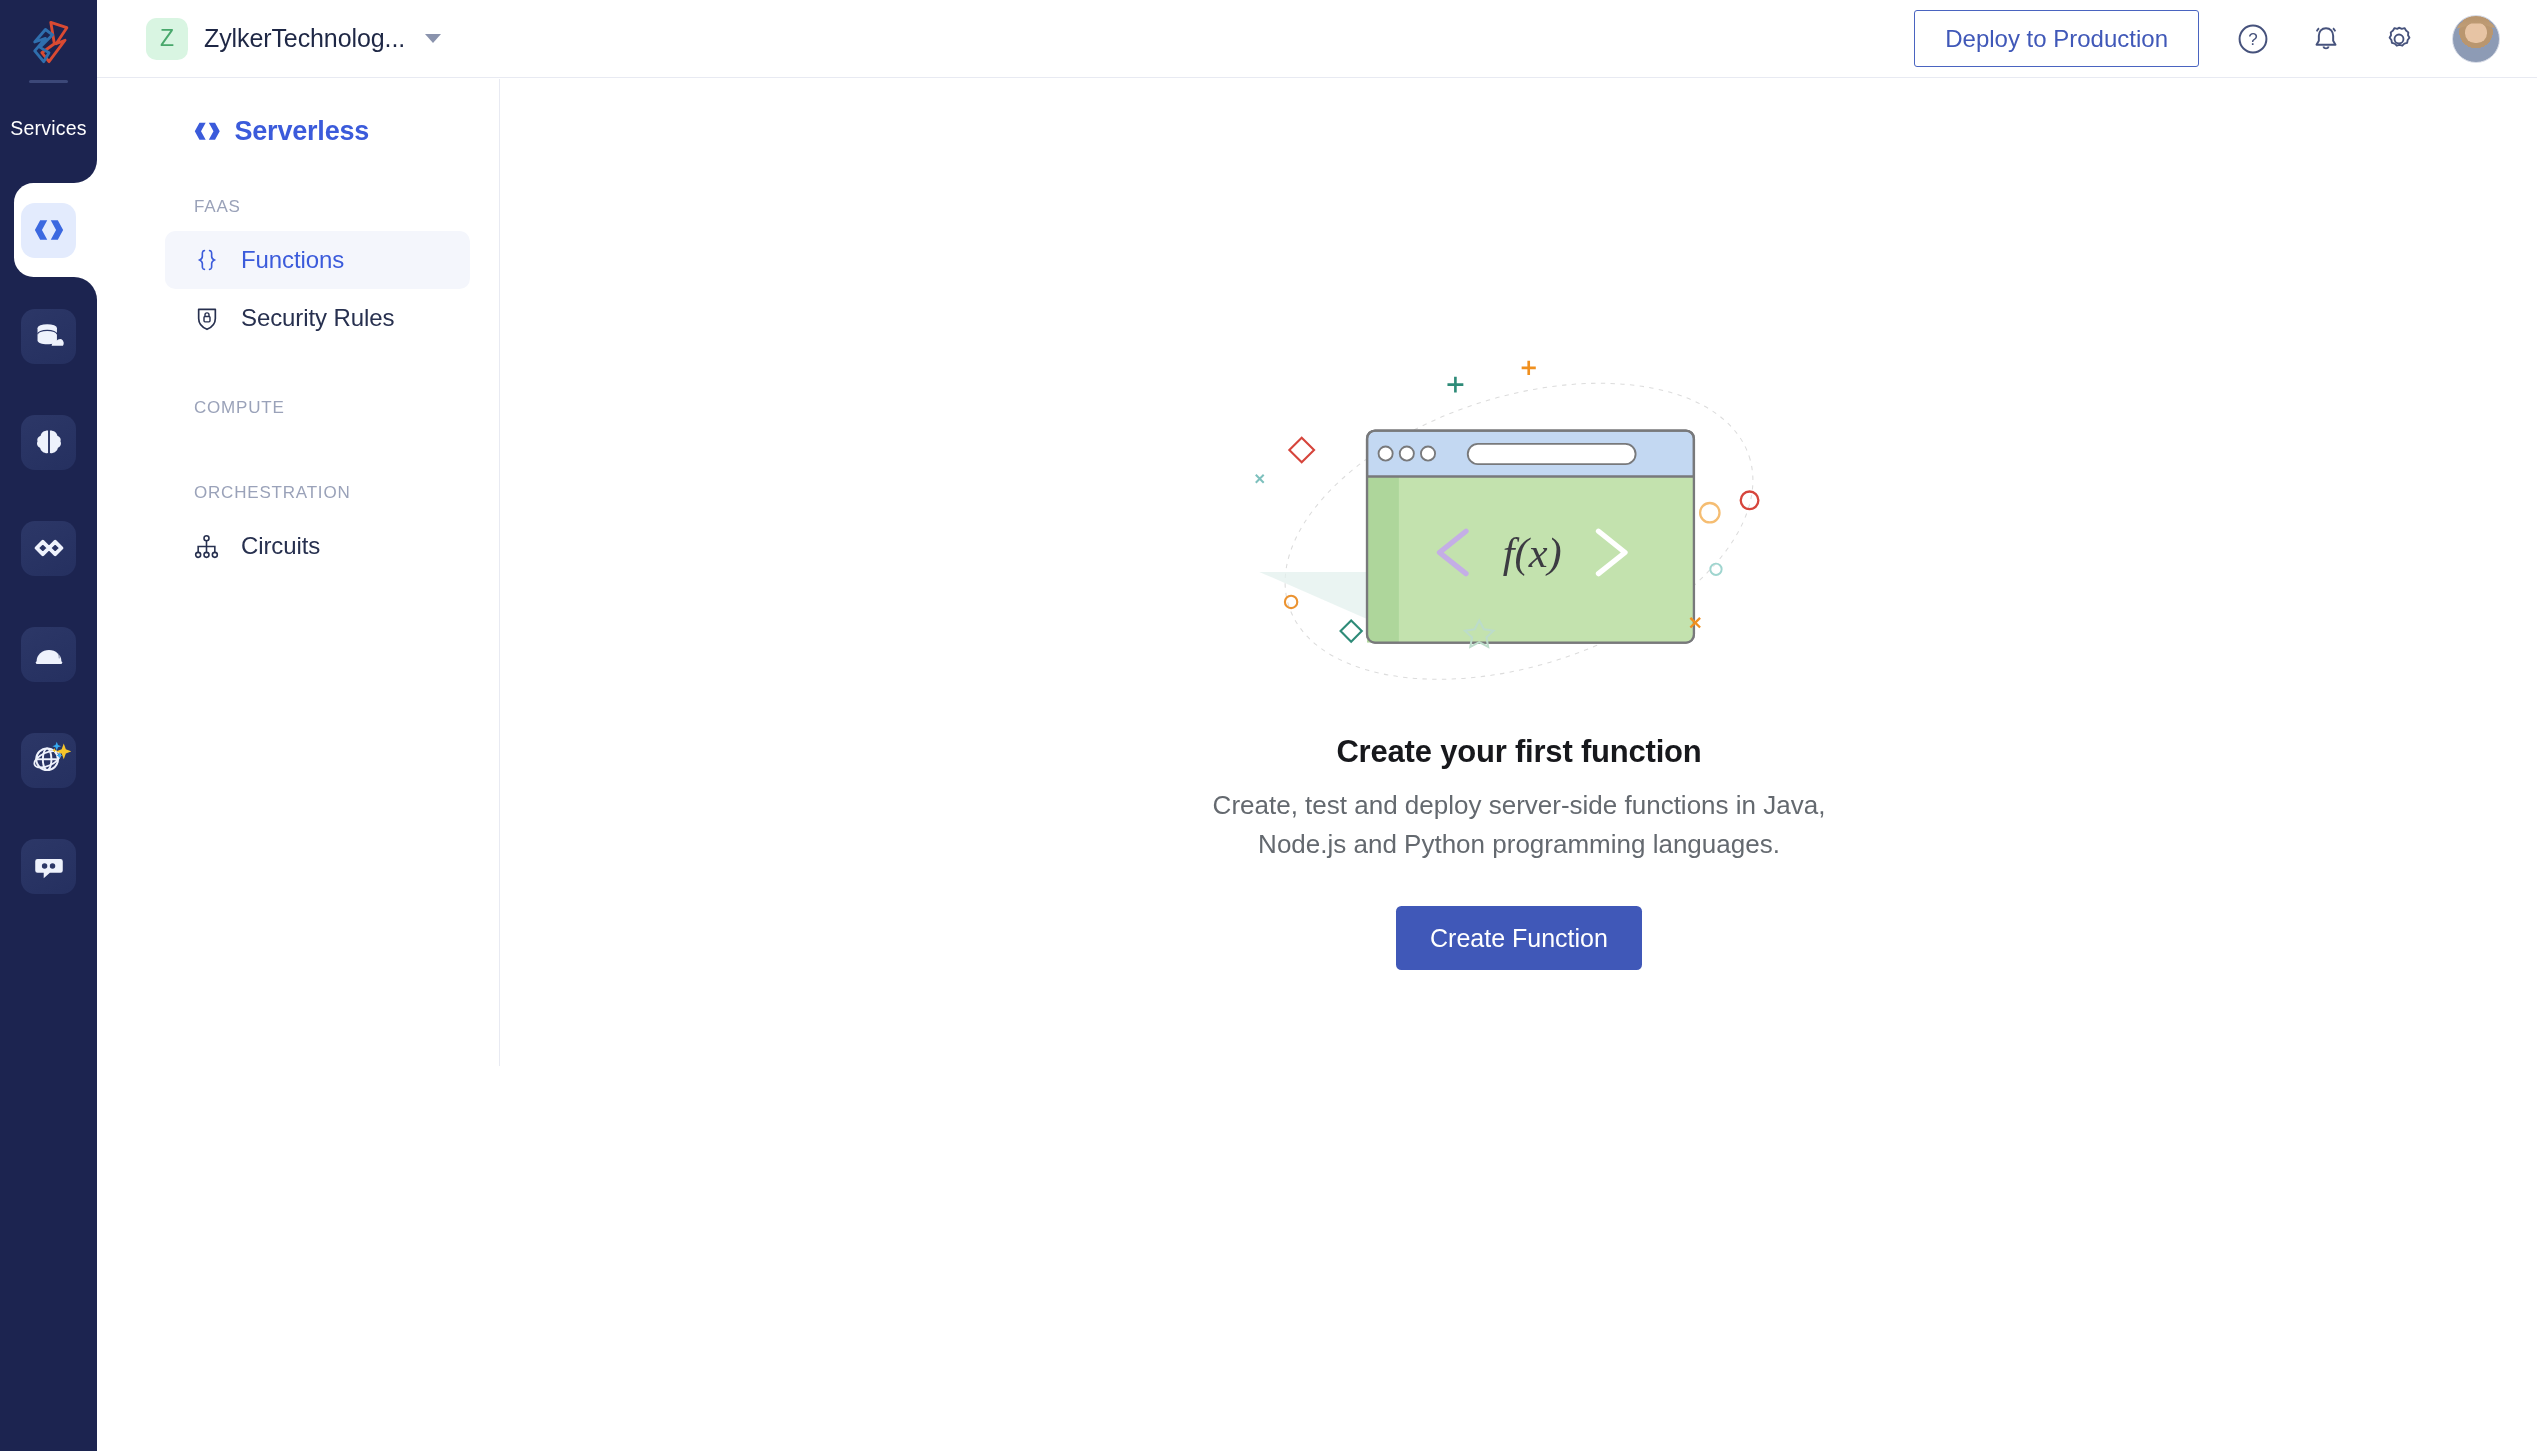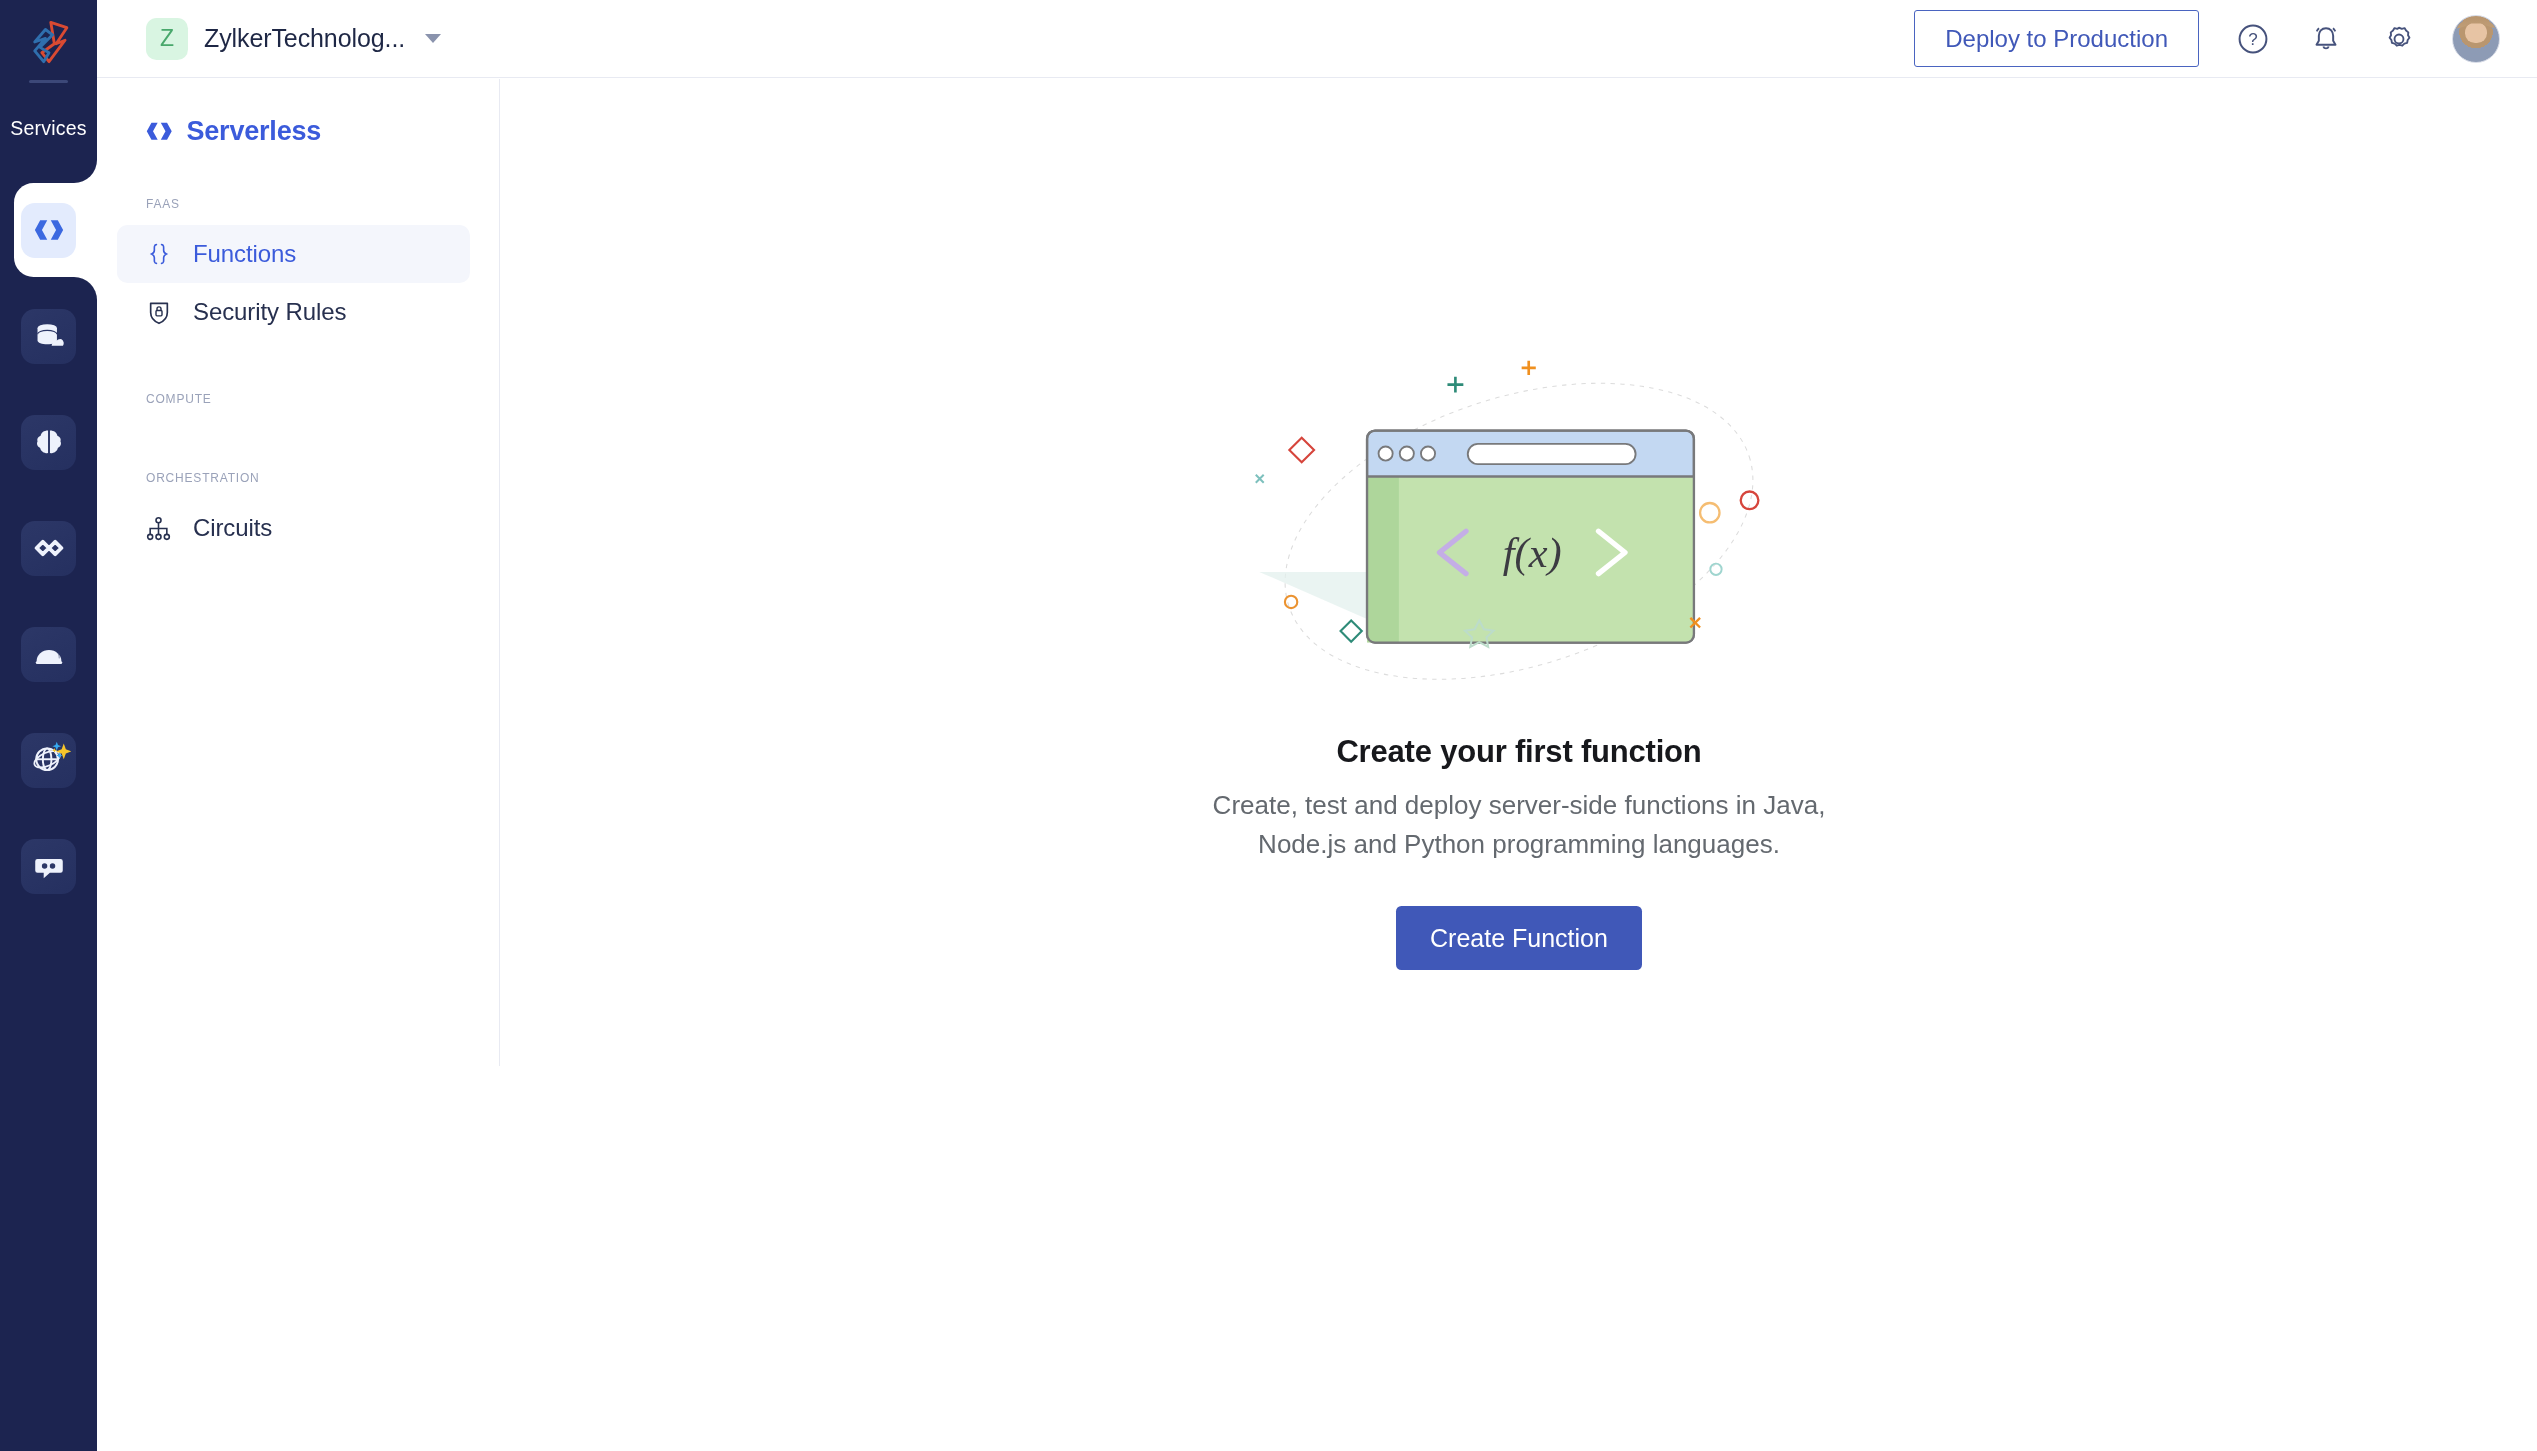--- a/index.html
+++ b/index.html
@@ -128,32 +128,33 @@
     clip-path: polygon(0 0,100% 0,100% 42%,76% 30%,62% 22%,38% 22%,24% 32%,0 44%);
   }
 
   
   .subnav {
     position: absolute; left: 97px; top: 79px;
     width: 403px; height: 987px;
     background: #ffffff;
     border-right: 0.9px solid #e8eaf2;
     z-index: 3;
+    padding-left: 48px;
   }
   .subnav-title {
     display: flex; align-items: center; gap: 14px;
     margin: 37px 0 0 49px;
   }
   .subnav-title-text {
     font-size: 27px; color: #3b5bdb; font-weight: bold;
     letter-spacing: -0.2px;
   }
   .nav-section-label {
     margin: 0 0 0 49px;
-    font-size: 12px; color: #9aa2b9; letter-spacing: 0.8px;
+    font-size: 17px; color: #9aa2b9; letter-spacing: 0.8px;
   }
   .nav-item {
     display: flex; align-items: center; gap: 21px;
     height: 58px; margin: 0 29px 0 19.5px;
     padding-left: 29px; border-radius: 10.6px;
     cursor: pointer;
   }
   .nav-item.active { background: #f4f6fc; }
   .nav-label { font-size: 24px; color: #27304f; letter-spacing: -0.1px; }
   .nav-item.active .nav-label { color: #3b5bdb; }

